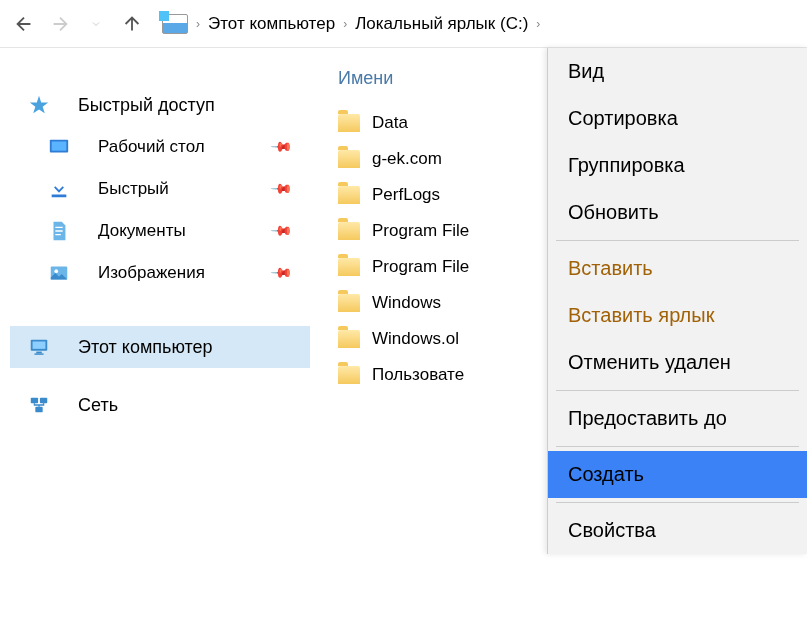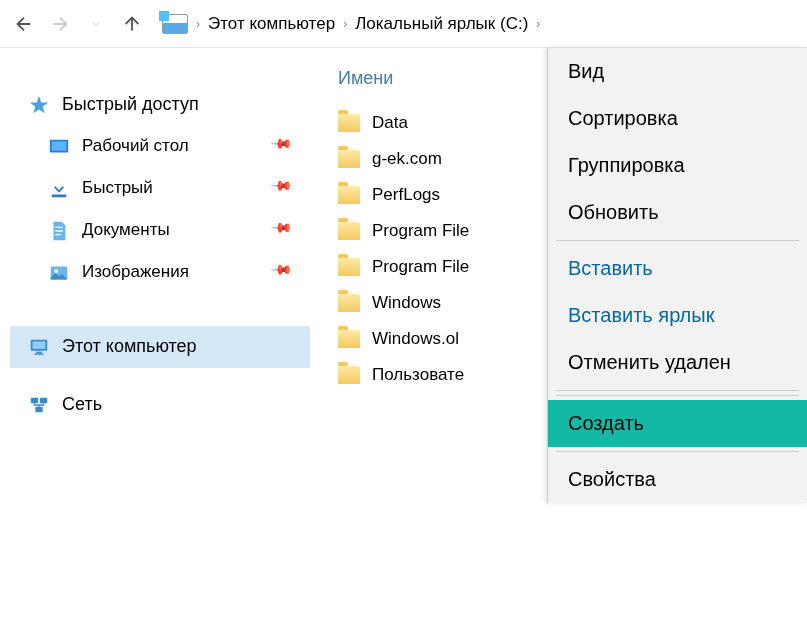--- a/index.html
+++ b/index.html
@@ -9,36 +9,36 @@
     .nav-btn { width: 28px; height: 28px; display: flex; align-items: center; justify-content: center; color: #666; }
     .nav-btn.disabled { color: #ccc; }
     .breadcrumb { display: flex; align-items: center; gap: 8px; font-size: 17px; margin-left: 8px; }
     .bc-sep { color: #888; font-size: 12px; }
     .bc-item { color: #000; }
     .drive-icon { width: 26px; height: 20px; background: linear-gradient(to bottom, #fff 0%, #fff 45%, #5aa9e6 45%, #5aa9e6 100%); border: 1px solid #999; border-radius: 2px; position: relative; }
     .drive-icon::after { content: ""; position: absolute; left: -4px; top: -4px; width: 10px; height: 10px; background: #4fc3f7; }
     
     .main { display: flex; height: calc(625px - 48px); }
     .sidebar { width: 320px; padding: 20px 10px; }
-    .sidebar-item { display: flex; align-items: flex-start; gap: 12px; padding: 10px 18px; font-size: 18px; position: relative; }
+    .sidebar-item { display: flex; align-items: center; gap: 28px; padding: 10px 18px; font-size: 18px; position: relative; }
     .sidebar-item.selected { background: #d4e8f7; }
     .sidebar-item .pin { position: absolute; right: 20px; color: #888; transform: rotate(45deg); font-size: 14px; }
     .sidebar-item.sub { padding-left: 38px; font-size: 17px; }
     .sidebar-spacer { height: 16px; }
     
     .content { flex: 1; padding: 20px 10px; position: relative; }
     .column-header { font-size: 18px; color: #4a7aa8; margin-bottom: 16px; padding-left: 8px; }
     .file-item { display: flex; align-items: center; gap: 12px; padding: 8px 8px; font-size: 17px; }
     .folder-icon { width: 22px; height: 18px; background: linear-gradient(to bottom, #ffe9a8, #f5c95e); border-radius: 2px 2px 0 0; position: relative; }
     .folder-icon::before { content: ""; position: absolute; top: -4px; left: 0; width: 10px; height: 4px; background: #f5c95e; border-radius: 2px 2px 0 0; }
     
     .context-menu { position: absolute; right: 0; top: 0; width: 260px; background: #f2f2f2; border-left: 1px solid #ccc; box-shadow: -2px 0 6px rgba(0,0,0,0.1); }
     .ctx-item { padding: 12px 20px; font-size: 20px; color: #000; }
-    .ctx-item.disabled { color: #0369a1; }
-    .ctx-item.hover { background: #14b8a6; }
+    .ctx-item.disabled { color: #a16207; }
+    .ctx-item.hover { background: #3b82f6; }
     .ctx-sep { height: 1px; background: #ccc; margin: 4px 8px; }
     
     .icon-svg { width: 22px; height: 22px; display: inline-flex; align-items: center; justify-content: center; }
   </style>
 </head>
 <body>
 
 <div class="nav-bar">
   <div class="nav-btn">
     <svg class="icon-svg" viewBox="0 0 24 24" fill="none" stroke="#555" stroke-width="2">
@@ -189,19 +189,20 @@
     <div class="context-menu">
       <div class="ctx-item">Вид</div>
       <div class="ctx-item">Сортировка</div>
       <div class="ctx-item">Группировка</div>
       <div class="ctx-item">Обновить</div>
       <div class="ctx-sep"></div>
       <div class="ctx-item disabled">Вставить</div>
       <div class="ctx-item disabled">Вставить ярлык</div>
       <div class="ctx-item">Отменить удален</div>
       <div class="ctx-sep"></div>
+      <div class="ctx-item">Предоставить до</div>
       <div class="ctx-sep"></div>
       <div class="ctx-item hover">Создать</div>
       <div class="ctx-sep"></div>
       <div class="ctx-item">Свойства</div>
     </div>
   </div>
 </div>
 
 </body></html>

